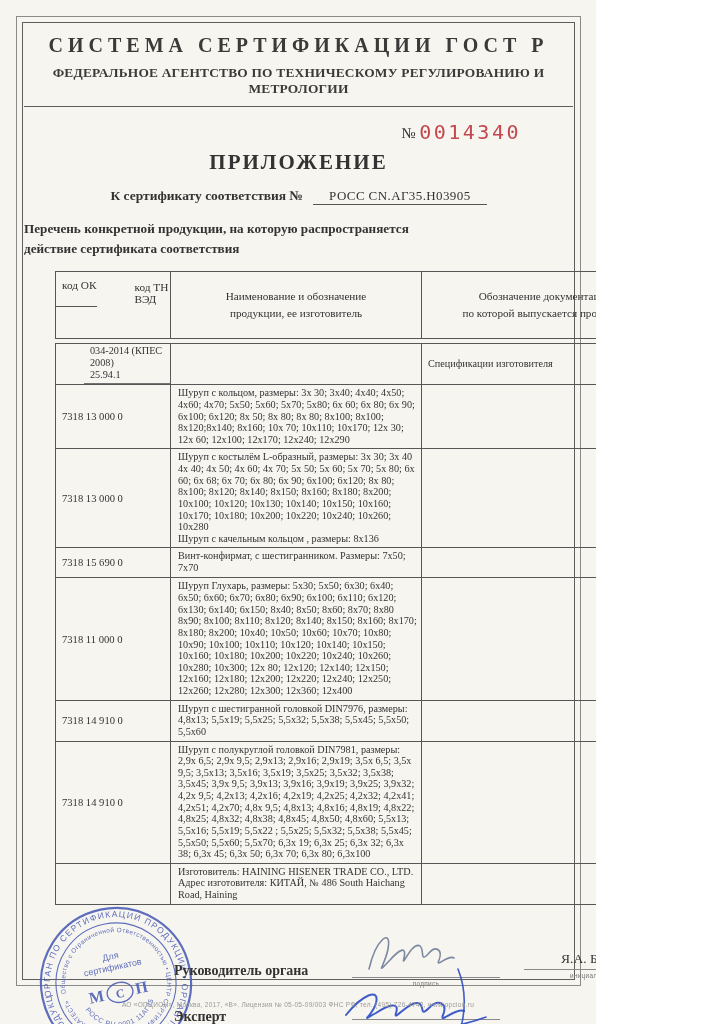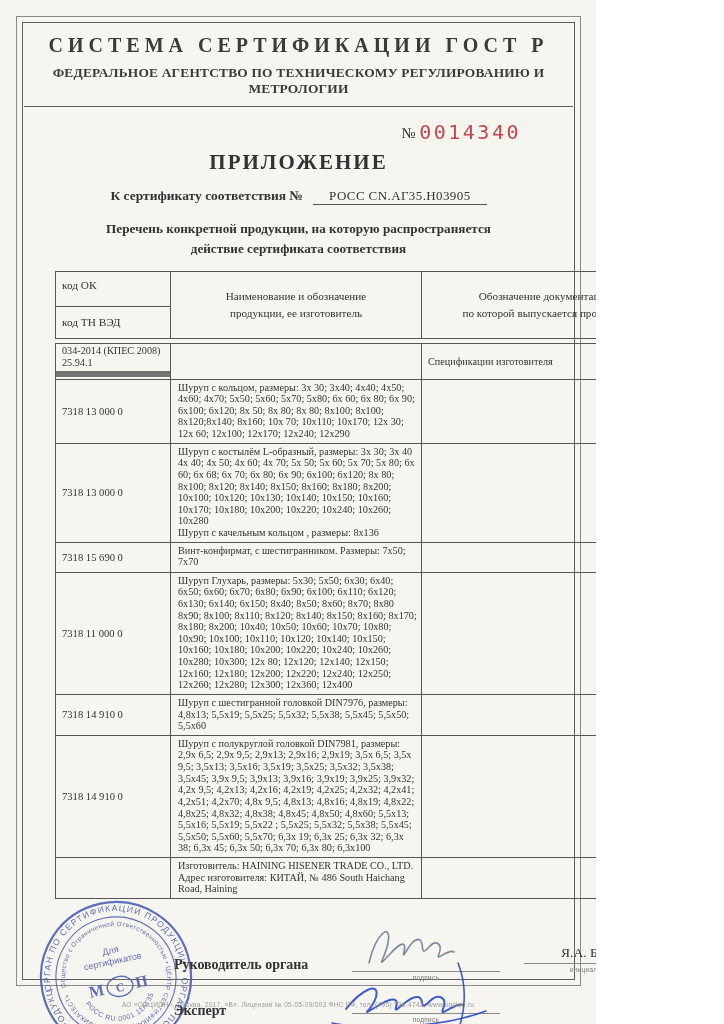--- a/index.html
+++ b/index.html
@@ -15,40 +15,40 @@
 
   .content{position:absolute;left:24px;right:23px;top:106px;bottom:45px;}
 
   .formnum{text-align:right;margin:14px 52px 0 0;font-size:15px;color:#333;}
   .formnum .digits{font-family:"DejaVu Sans Mono",monospace;color:#c2474e;font-size:20px;
                    letter-spacing:2.5px;vertical-align:-1px;text-align:right;}
   .doc-title{text-align:center;font-size:21px;font-weight:bold;letter-spacing:2px;margin:6px 0 0;color:#333;}
   .certline{text-align:center;margin-top:13px;font-size:13.5px;font-weight:bold;color:#333;}
   .certnum{font-weight:normal;border-bottom:1px solid #555;padding:0 16px 1px;margin-left:10px;
            font-size:13px;letter-spacing:.4px;}
-  .subtitle{text-align:center;font-weight:bold;font-size:13.2px;margin-top:15px;line-height:1.5;color:#333;}
+  .subtitle{text-align:left;font-weight:bold;font-size:13.2px;margin-top:15px;line-height:1.5;color:#333;}
 
   .tbl{margin:12px 0 0 31px;width:617px;font-size:10.2px;color:#333;}
   .tbl-head{display:grid;grid-template-columns:114px 251px 1fr;border:1px solid #565656;}
-  .th1{display:flex;flex-direction:column;}
+  .th1{display:flex;flex-direction:row;gap:32px;}
   .th1-top{height:35px;border-bottom:1px solid #565656;padding:7px 0 0 6px;font-size:11.3px;box-sizing:border-box;}
   .th1-bot{flex:1;padding:9px 0 0 6px;font-size:11.3px;box-sizing:border-box;}
   .th2,.th3{display:flex;align-items:center;justify-content:center;text-align:center;
             border-left:1px solid #565656;font-size:11.2px;line-height:1.45;white-space:pre-line;min-height:66px;}
   .tbl-body{display:grid;grid-template-columns:114px 251px 1fr;border:1px solid #565656;margin-top:4px;}
   .c{box-sizing:border-box;}
   .bt{border-top:1px solid #565656;}
   .bl{border-left:1px solid #565656;}
   .namecell{padding:2px 4px 3px 7px;line-height:1.14;white-space:pre-line;}
   .doccell{padding:4px 6px;display:flex;align-items:center;font-size:10.2px;}
   .codecell{display:flex;flex-direction:row;}
   .codecell .spacer{height:12px;border-bottom:1px solid #565656;}
   .codecell .code{flex:1;display:flex;align-items:center;padding:2px 6px;font-size:10.6px;}
   .okcell{display:flex;flex-direction:column;}
-  .okcell .code-top{border-bottom:6px solid #737373;padding:1px 4px 2px 6px;white-space:pre-line;line-height:1.2;}
+  .okcell .code-top{border-bottom:1px solid #737373;padding:1px 4px 2px 6px;white-space:pre-line;line-height:1.2;margin-left:28px;}
   .okcell .fill{flex:1;}
   .mh36{min-height:35px;}.mh56{min-height:56px;}.mh84{min-height:84px;}.mh30{min-height:30px;}
   .mh112{min-height:112px;}.mh38{min-height:38px;}.mh100{min-height:100px;}.mh40{min-height:40px;}
 
   .sig-area{position:relative;height:150px;margin-top:6px;}
   .role{position:absolute;font-size:14px;font-weight:bold;color:#333;}
   .role1{left:150px;top:52px;}
   .role2{left:150px;top:98px;}
   .sigfield{position:absolute;}
   .sigfield .line{border-bottom:1px solid #8a8a8a;}

